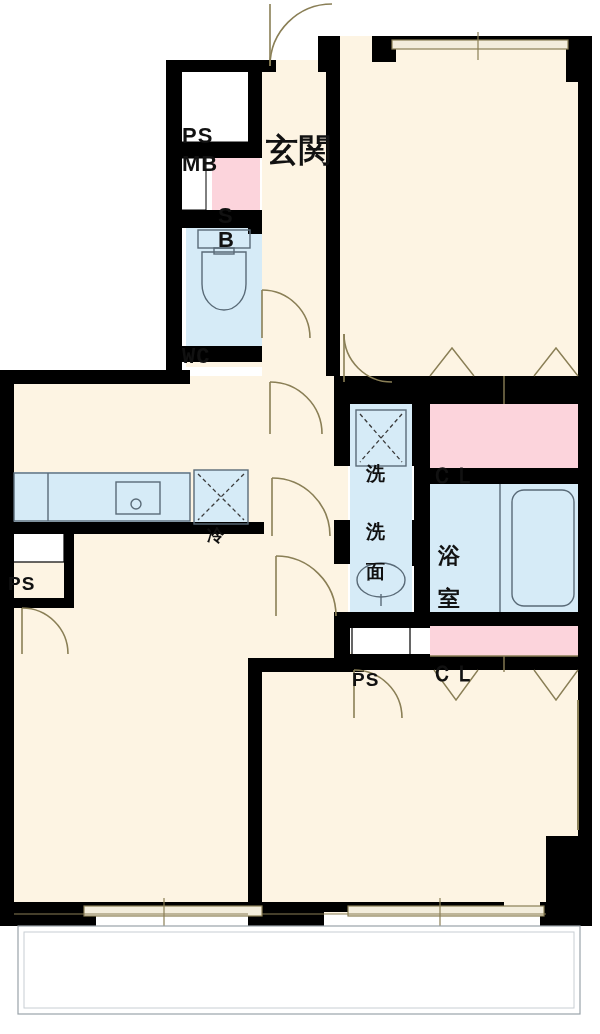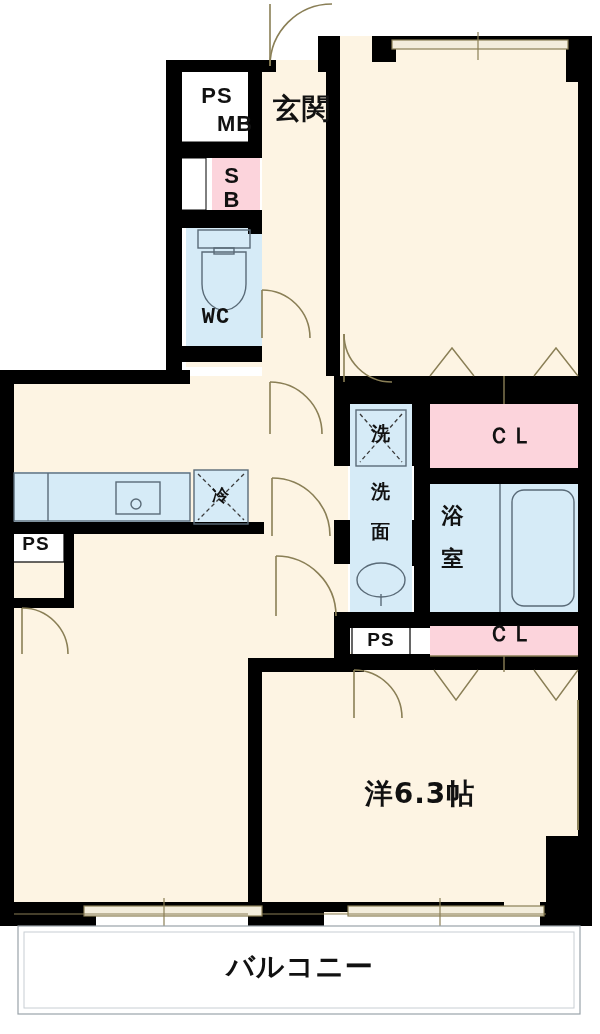--- a/index.html
+++ b/index.html
@@ -1,22 +1,22 @@
 <!DOCTYPE html>
 <html><head>
 <meta charset="utf-8">
 <style>
   html,body{margin:0;padding:0;background:#ffffff;}
   body{font-family:"Liberation Sans","DejaVu Sans",sans-serif;}
   #plan{position:relative;width:600px;height:1034px;background:#ffffff;overflow:hidden;}
   #plan svg{position:absolute;left:0;top:0;}
   .lbl{position:absolute;color:#111111;font-weight:bold;letter-spacing:1px;
-       white-space:nowrap;text-align:center;line-height:1.05;}
+       white-space:nowrap;text-align:left;line-height:1.05;margin-top:40px;}
   .lbl-jp{font-family:"DejaVu Sans",sans-serif;}
-  .big{font-size:28px;}
+  .big{font-size:32px;}
   .mid{font-size:22px;}
   .sml{font-size:19px;}
   .tiny{font-size:17px;}
 </style>
 </head>
 <body>
 
 <div id="plan">
 
   <svg width="600" height="1034" viewBox="0 0 600 1034">
@@ -200,45 +200,43 @@
       <rect x="18" y="926" width="562" height="88" fill="#ffffff" stroke="#9aa3aa" stroke-width="1.2"></rect>
       <rect x="24" y="932" width="550" height="76" fill="none" stroke="#c8ced3" stroke-width="1"></rect>
     </g>
 
     <line x1="262" y1="914" x2="546" y2="914" stroke="#8a7f56" stroke-width="1.2"></line>
     <line x1="14" y1="914" x2="248" y2="914" stroke="#8a7f56" stroke-width="1.2"></line>
     <line x1="262" y1="750" x2="262" y2="750" stroke="#8a7f56" stroke-width="1"></line>
   </svg>
 
 
-  <div class="lbl big lbl-jp" style="left:304px;top:779px;width:232px;">洋6.3帖</div>
 
 
   <div class="lbl big lbl-jp" style="left:266px;top:94px;width:72px;">玄関</div>
 
   <div class="lbl mid" style="left:182px;top:306px;width:68px;font-family:Liberation Mono, monospace;">WC</div>
 
   <div class="lbl mid lbl-jp" style="left:438px;top:505px;width:30px;line-height:1.0;">浴</div>
   <div class="lbl mid lbl-jp" style="left:438px;top:548px;width:30px;line-height:1.0;">室</div>
 
   <div class="lbl sml lbl-jp" style="left:366px;top:482px;width:30px;line-height:1.0;">洗</div>
   <div class="lbl sml lbl-jp" style="left:366px;top:522px;width:30px;line-height:1.0;">面</div>
 
   <div class="lbl sml lbl-jp" style="left:366px;top:424px;width:30px;">洗</div>
 
   <div class="lbl tiny lbl-jp" style="left:207px;top:487px;width:28px;">冷</div>
 
   <div class="lbl mid" style="left:431px;top:424px;width:160px;">ＣＬ</div>
   <div class="lbl mid" style="left:431px;top:622px;width:160px;">ＣＬ</div>
 
   <div class="lbl mid" style="left:182px;top:84px;width:70px;">PS</div>
-  <div class="lbl mid" style="left:200px;top:112px;width:70px;">MB</div>
+  <div class="lbl mid" style="left:182px;top:112px;width:70px;">MB</div>
 
   <div class="lbl mid" style="left:218px;top:164px;width:28px;">S</div>
   <div class="lbl mid" style="left:218px;top:188px;width:28px;">B</div>
 
   <div class="lbl sml" style="left:8px;top:534px;width:56px;">PS</div>
 
   <div class="lbl sml" style="left:352px;top:630px;width:58px;">PS</div>
 
-  <div class="lbl big lbl-jp" style="left:150px;top:952px;width:300px;">バルコニー</div>
 
 </div>
 
 </body></html>

